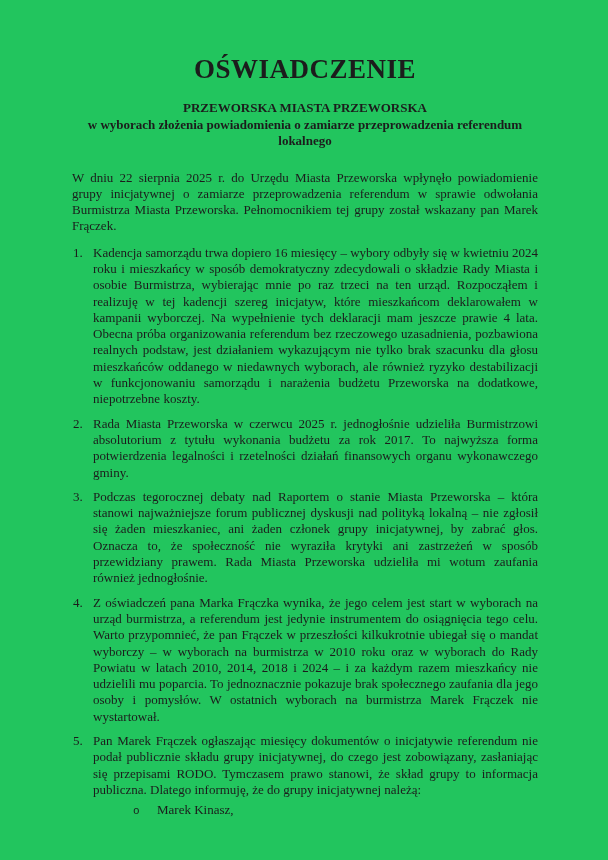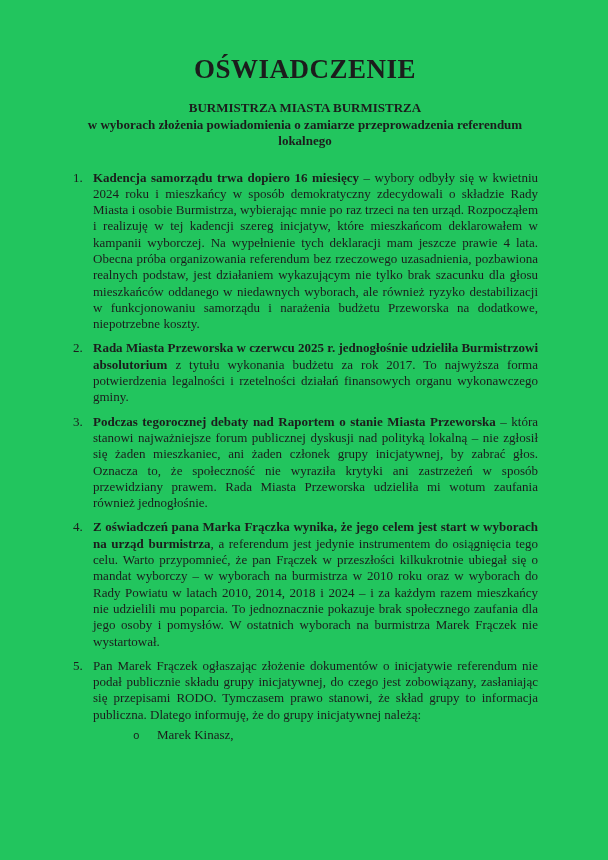--- a/index.html
+++ b/index.html
@@ -49,21 +49,21 @@
     position: relative;
     padding-left: 21px;
     margin-bottom: 8px;
   }
   .num-item .num {
     position: absolute;
     left: 1px;
     top: 0;
   }
   .bold-lead {
-    font-weight: 700;
+    font-weight: 400;
   }
   .members {
     margin: 2px 0 0 40px;
     text-align: left;
   }
   .member-row {
     display: flex;
     align-items: baseline;
     line-height: 20px;
   }
@@ -75,24 +75,25 @@
   }
 </style>
 </head>
 <body>
 
 <div class="page">
 
   <h1 class="doc-title">OŚWIADCZENIE</h1>
 
   <div class="doc-sub-wrap">
-    <div class="doc-sub">BURMISTRZA MIASTA BURMISTRZA</div>
+    <div class="doc-sub">PRZEWORSKA MIASTA PRZEWORSKA</div>
     <div class="doc-sub">w wyborach złożenia powiadomienia o zamiarze przeprowadzenia referendum lokalnego</div>
   </div>
 
+  <p class="para">W dniu 22 sierpnia 2025 r. do Urzędu Miasta Przeworska wpłynęło powiadomienie grupy inicjatywnej o zamiarze przeprowadzenia referendum w sprawie odwołania Burmistrza Miasta Przeworska. Pełnomocnikiem tej grupy został wskazany pan Marek Frączek.</p>
 
 
   <div class="num-item">
     <span class="num">1.</span>
     <span class="bold-lead">Kadencja samorządu trwa dopiero 16 miesięcy</span><span> – wybory odbyły się w kwietniu 2024 roku i mieszkańcy w sposób demokratyczny zdecydowali o składzie Rady Miasta i osobie Burmistrza, wybierając mnie po raz trzeci na ten urząd. Rozpocząłem i realizuję w tej kadencji szereg inicjatyw, które mieszkańcom deklarowałem w kampanii wyborczej. Na wypełnienie tych deklaracji mam jeszcze prawie 4 lata. Obecna próba organizowania referendum bez rzeczowego uzasadnienia, pozbawiona realnych podstaw, jest działaniem wykazującym nie tylko brak szacunku dla głosu mieszkańców oddanego w niedawnych wyborach, ale również ryzyko destabilizacji w funkcjonowaniu samorządu i narażenia budżetu Przeworska na dodatkowe, niepotrzebne koszty.</span>
   </div>
 
   <div class="num-item">
     <span class="num">2.</span>
     <span class="bold-lead">Rada Miasta Przeworska w czerwcu 2025 r. jednogłośnie udzieliła Burmistrzowi absolutorium</span><span> z tytułu wykonania budżetu za rok 2017. To najwyższa forma potwierdzenia legalności i rzetelności działań finansowych organu wykonawczego gminy.</span>
@@ -103,21 +104,21 @@
     <span class="bold-lead">Podczas tegorocznej debaty nad Raportem o stanie Miasta Przeworska</span><span> – która stanowi najważniejsze forum publicznej dyskusji nad polityką lokalną – nie zgłosił się żaden mieszkaniec, ani żaden członek grupy inicjatywnej, by zabrać głos. Oznacza to, że społeczność nie wyraziła krytyki ani zastrzeżeń w sposób przewidziany prawem. Rada Miasta Przeworska udzieliła mi wotum zaufania również jednogłośnie.</span>
   </div>
 
   <div class="num-item">
     <span class="num">4.</span>
     <span class="bold-lead">Z oświadczeń pana Marka Frączka wynika, że jego celem jest start w wyborach na urząd burmistrza</span><span>, a referendum jest jedynie instrumentem do osiągnięcia tego celu. Warto przypomnieć, że pan Frączek w przeszłości kilkukrotnie ubiegał się o mandat wyborczy – w wyborach na burmistrza w 2010 roku oraz w wyborach do Rady Powiatu w latach 2010, 2014, 2018 i 2024 – i za każdym razem mieszkańcy nie udzielili mu poparcia. To jednoznacznie pokazuje brak społecznego zaufania dla jego osoby i pomysłów. W ostatnich wyborach na burmistrza Marek Frączek nie wystartował.</span>
   </div>
 
   <div class="num-item">
     <span class="num">5.</span>
-    <span>Pan Marek Frączek ogłaszając złożenie dokumentów o inicjatywie referendum nie podał publicznie składu grupy inicjatywnej, do czego jest zobowiązany, zasłaniając się przepisami RODO. Tymczasem prawo stanowi, że skład grupy to informacja publiczna. Dlatego informuję, że do grupy inicjatywnej należą:</span>
+    <span>Pan Marek Frączek ogłaszając miesięcy dokumentów o inicjatywie referendum nie podał publicznie składu grupy inicjatywnej, do czego jest zobowiązany, zasłaniając się przepisami RODO. Tymczasem prawo stanowi, że skład grupy to informacja publiczna. Dlatego informuję, że do grupy inicjatywnej należą:</span>
 
     <div class="members">
       <div class="member-row">
         <span class="marker">o</span>
         <span>Marek Kinasz,</span>
       </div>
 
     </div>
   </div>
 

